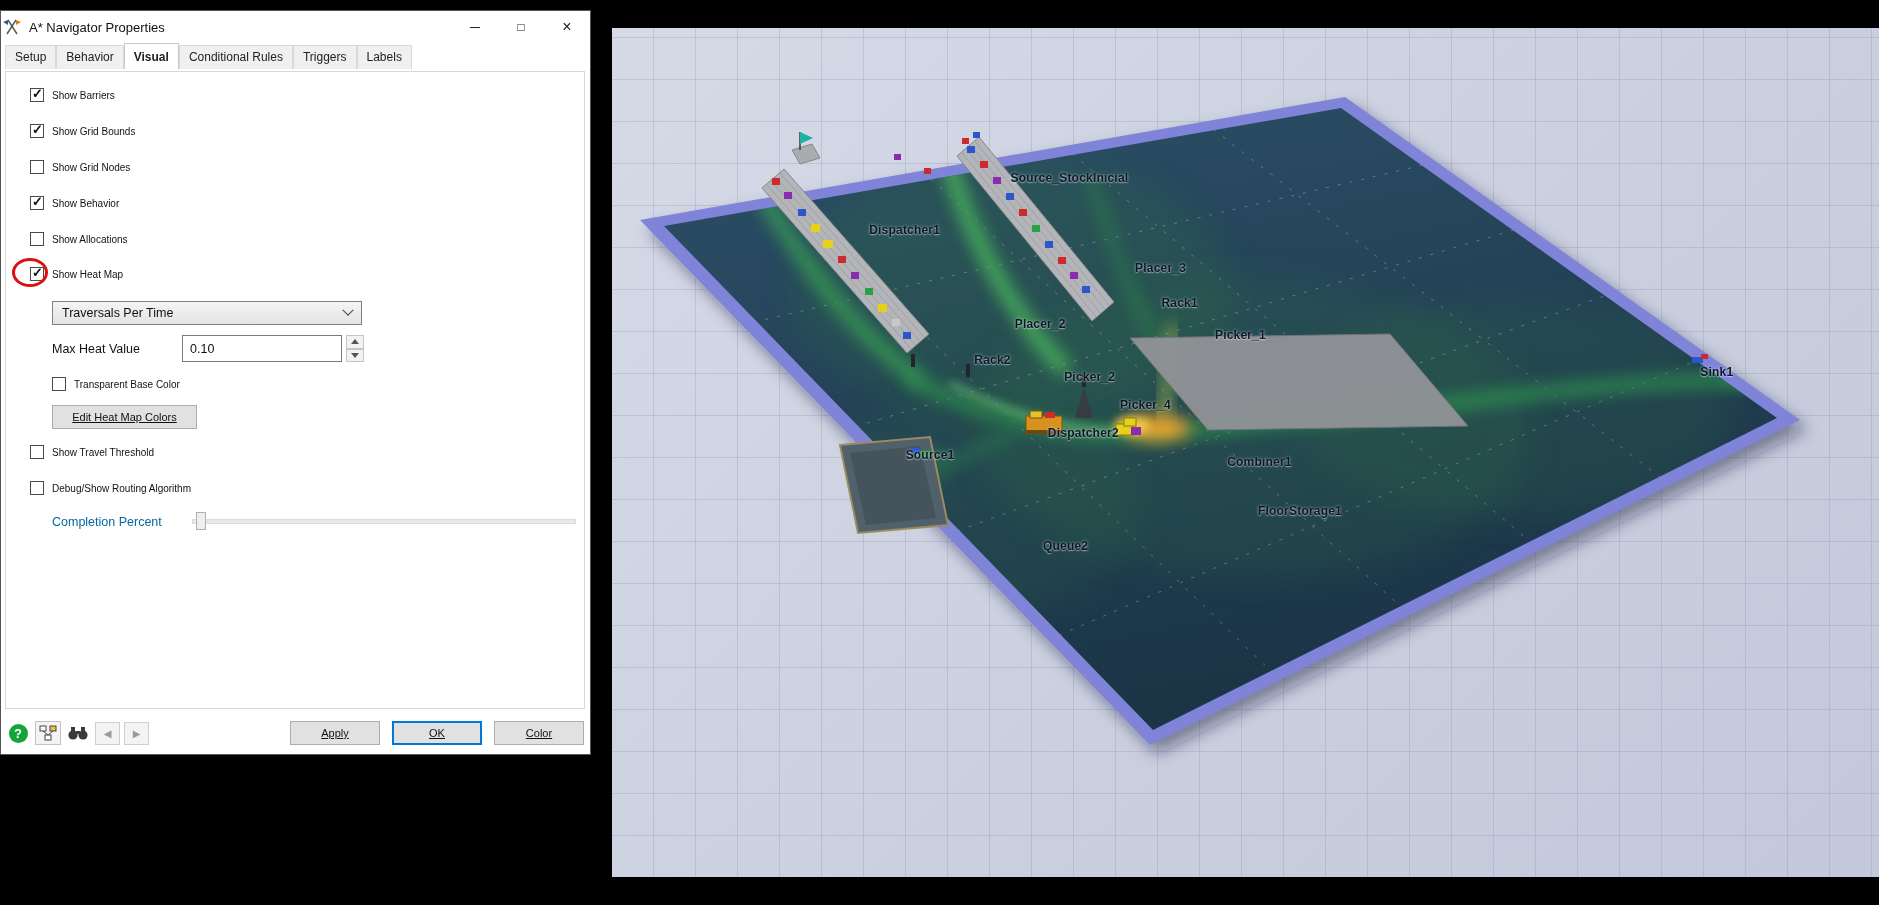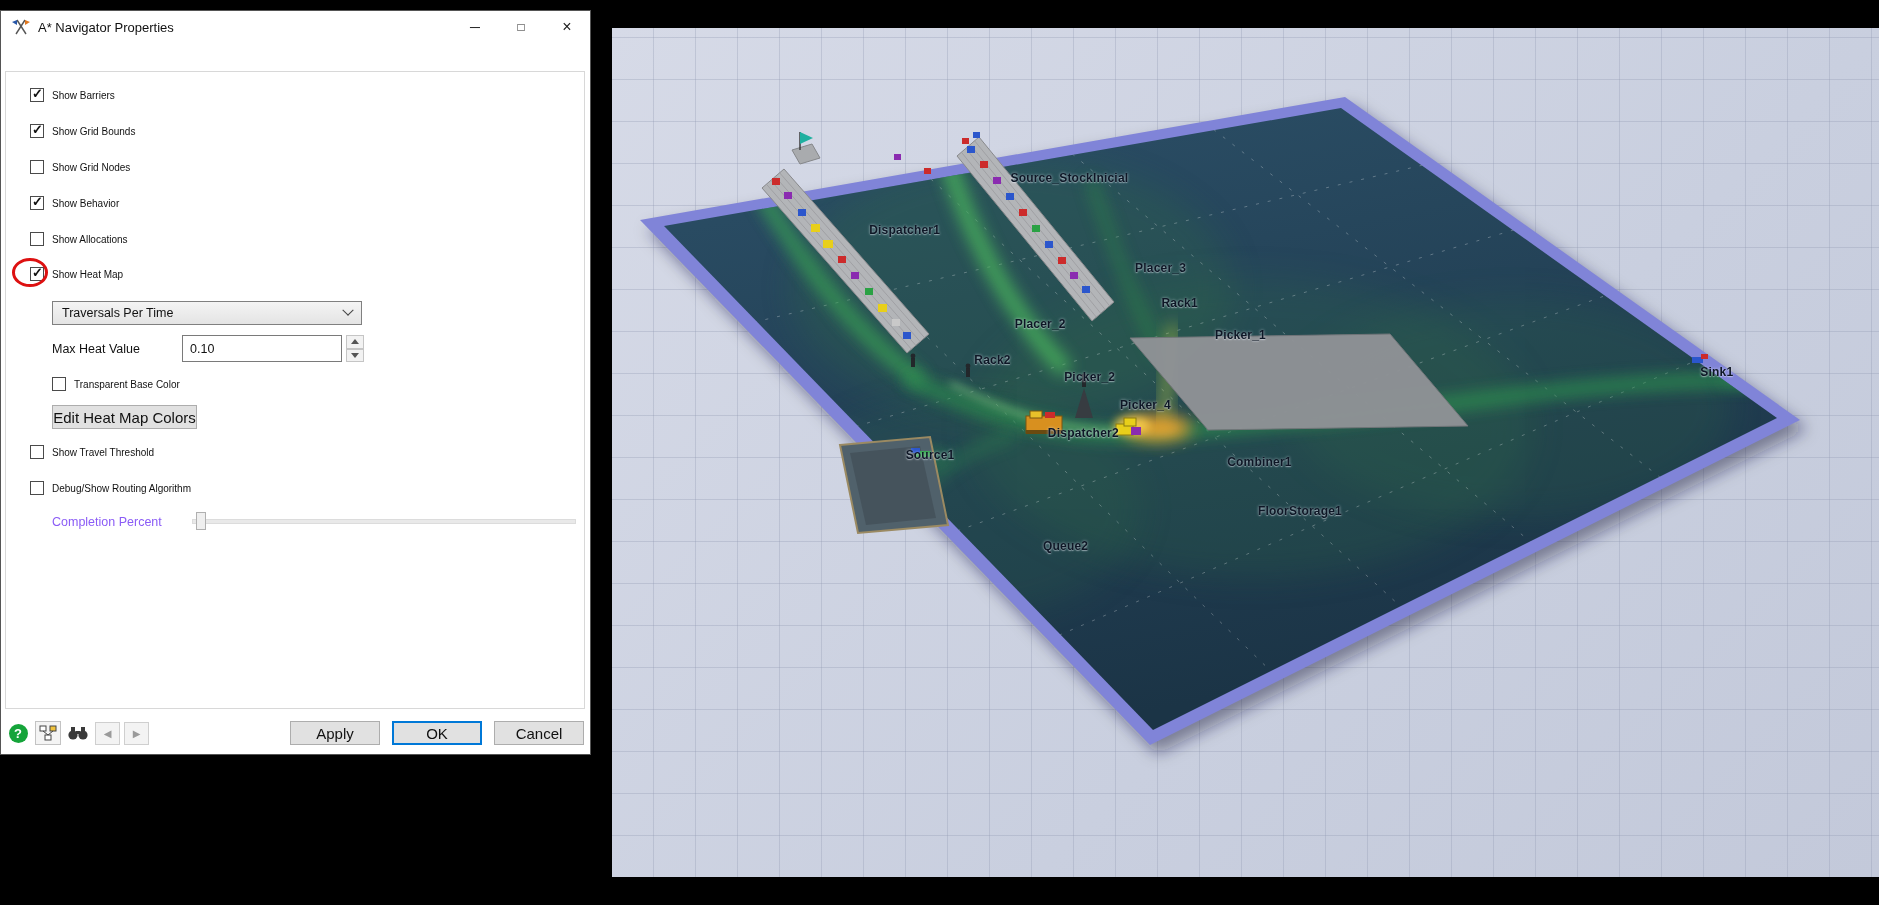--- a/index.html
+++ b/index.html
@@ -2,21 +2,21 @@
 <html><head>
 <meta charset="utf-8">
 <style>
   * { box-sizing: border-box; margin: 0; padding: 0; }
   html,body { width:1879px; height:905px; background:#000; overflow:hidden;
     font-family:"Liberation Sans", sans-serif; position:relative; }
 
   
   .dialog { position:absolute; left:0; top:10px; width:591px; height:745px;
     background:#fff; border:1px solid #555; }
-  .titlebar { height:32px; display:flex; align-items:center; padding-left:11px; background:#fff; }
+  .titlebar { height:32px; display:flex; align-items:center; padding-left:2px; background:#fff; }
   .app-icon { width:18px; height:18px; margin-right:8px; flex:none; }
   .title { font-size:13px; color:#111; }
   .win-btns { margin-left:auto; display:flex; height:100%; }
   .win-btn { width:46px; height:100%; display:flex; align-items:center; justify-content:center;
     font-size:14px; color:#222; cursor:default; }
   .win-btn.max { font-size:12px; }
   .win-btn.close { font-size:16px; }
 
   .tabbar { display:flex; align-items:flex-end; padding:2px 0 0 4px; background:#fff; height:26px; }
   .tab { font-size:12px; color:#222; padding:4px 9px 5px 9px; background:#f0f0f0;
@@ -33,35 +33,35 @@
     font-weight:bold; color:#111; }
   .cb-label { font-size:10px; color:#111; white-space:nowrap; }
 
   .dropdown { position:absolute; left:46px; top:229px; width:310px; height:24px;
     border:1px solid #808080; background:linear-gradient(#f4f4f4,#e4e4e4);
     display:flex; align-items:center; padding:0 9px; font-size:12.5px; color:#111; }
   .chev { margin-left:auto; width:8px; height:8px; border-right:1.6px solid #444;
     border-bottom:1.6px solid #444; transform:rotate(45deg) translate(-2px,-2px); }
 
   .field-label { position:absolute; font-size:12.5px; color:#111; }
-  .field-label.disabled { color:#8b5cf6;text-align:center; }
+  .field-label.disabled { color:#0369a1;text-align:center; }
   .num-input { position:absolute; left:176px; top:263px; width:160px; height:27px;
     border:1px solid #7a7a7a; background:#fff; font-size:12.5px; padding:7px 7px;
     font-family:"Liberation Sans", sans-serif; color:#111; }
   .spinner { position:absolute; left:340px; top:263px; width:18px; height:27px;
     display:flex; flex-direction:column; }
   .spin { flex:1; border:1px solid #c5c5c5; background:#f2f2f2; display:flex;
     align-items:center; justify-content:center; }
   .tri-up { width:0; height:0; border-left:4px solid transparent; border-right:4px solid transparent;
     border-bottom:5px solid #555; }
   .tri-down { width:0; height:0; border-left:4px solid transparent; border-right:4px solid transparent;
     border-top:5px solid #555; }
 
-  .btn { height:24px; border:1px solid #adadad; background:#e1e1e1; font-size:15px;
-    color:#111; font-family:"Liberation Sans", sans-serif; }
+  .btn { height:24px; border:1px solid #adadad; background:#e1e1e1; font-size:11px;
+    color:#111; font-family:"Liberation Sans", sans-serif;text-decoration:underline; }
   .edit-btn { position:absolute; left:46px; top:333px; width:145px; }
 
   .slider { position:absolute; left:186px; top:438px; width:384px; height:22px; }
   .slider-track { position:absolute; left:0; right:0; top:9px; height:5px;
     background:#e9e9e9; border:1px solid #dcdcdc; }
   .slider-thumb { position:absolute; left:4px; top:2px; width:10px; height:18px;
     background:#efefef; border:1px solid #b0b0b0; }
 
   .red-annotation { position:absolute; left:11px; top:247px; width:36px; height:29px;
     border:3px solid #dd1111; border-radius:50%; z-index:6; }
@@ -106,20 +106,28 @@
       </svg>
     </span>
     <span class="title">A* Navigator Properties</span>
     <div class="win-btns">
       <div class="win-btn">─</div>
       <div class="win-btn max">□</div>
       <div class="win-btn close">×</div>
     </div>
   </div>
 
+  <div class="tabbar">
+    <div class="tab">Setup</div>
+    <div class="tab">Behavior</div>
+    <div class="tab active">Visual</div>
+    <div class="tab">Conditional Rules</div>
+    <div class="tab">Triggers</div>
+    <div class="tab">Labels</div>
+  </div>
 
   <div class="content">
 
     <div class="row" style="left:24px; top:13px">
       <span class="cb checked"></span>
       <span class="cb-label">Show Barriers</span>
     </div>
     <div class="row" style="left:24px; top:49px">
       <span class="cb checked"></span>
       <span class="cb-label">Show Grid Bounds</span>
@@ -206,21 +214,21 @@
     </div>
     <div class="nav-arrow">
       <span>◀</span>
     </div>
     <div class="nav-arrow">
       <span>▶</span>
     </div>
     <div class="footer-spacer"></div>
     <button class="btn">Apply</button>
     <button class="btn default">OK</button>
-    <button class="btn">Cancel</button>
+    <button class="btn">Color</button>
   </div>
 </div>
 
 <div class="viewport">
   <svg class="scene" viewBox="0 0 1267 849" preserveAspectRatio="none">
     <defs>
       <filter id="b4" x="-60%" y="-60%" width="220%" height="220%">
           <feGaussianBlur stdDeviation="4"></feGaussianBlur>
         </filter>
       <filter id="b8" x="-60%" y="-60%" width="220%" height="220%">

